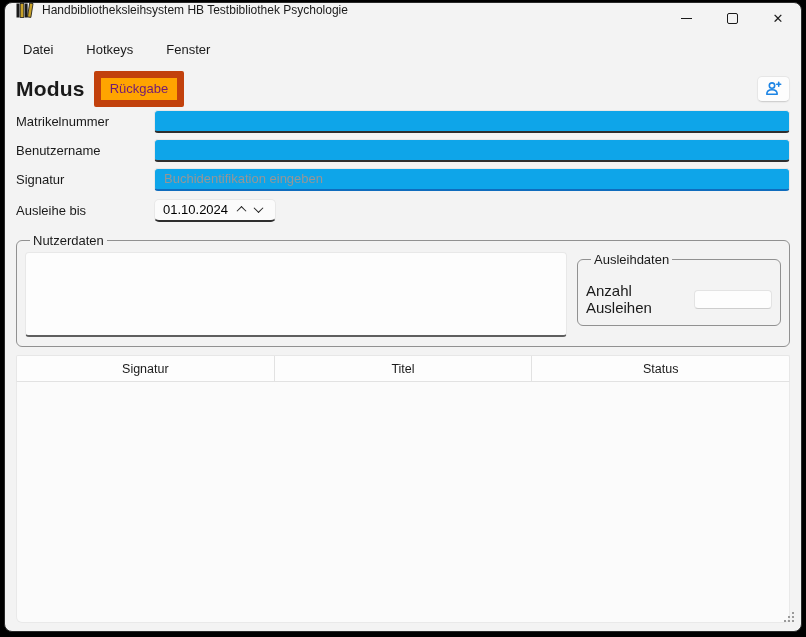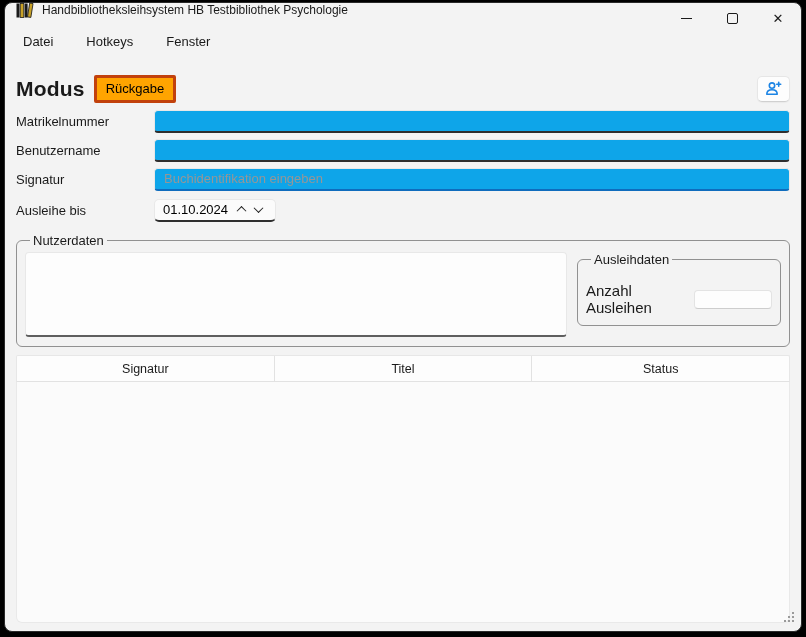--- a/index.html
+++ b/index.html
@@ -11,29 +11,29 @@
   .titlebar{height:31px;display:flex;align-items:flex-start;padding-left:11px;}
   .app-icon{width:18px;height:15px;display:inline-flex;flex:0 0 auto;}
   .title-text{margin-left:8px;font-size:12px;white-space:nowrap;}
   .controls{margin-left:auto;display:flex;height:100%;}
   .ctrl{width:46px;height:100%;display:flex;align-items:center;justify-content:center;cursor:default;}
   .glyph-min{display:block;width:11px;height:1.3px;background:#1a1a1a;}
   .glyph-max{display:block;width:9px;height:9px;border:1.2px solid #1a1a1a;border-radius:2px;}
   .glyph-close{font-size:13px;line-height:1;}
 
   
-  .menubar{height:30px;display:flex;gap:33px;padding:0 18px;font-size:13px;}
+  .menubar{height:30px;display:flex;align-items:center;gap:33px;padding:0 18px;font-size:13px;}
   .menu-item{cursor:default;}
 
   .content{padding:0 11px;}
 
   
   .mode-row{display:flex;align-items:center;margin-top:9px;height:31px;}
   .mode-title{font-size:21px;font-weight:bold;letter-spacing:.2px;}
-  .badge{margin-left:9px;background:#FFA400;border:3px solid #c2410c;color:#000000;font-size:13px;padding:3px 9px 4px;border-radius:2px;}
+  .badge{margin-left:9px;background:#FFA400;border:7px solid #c2410c;color:#701a75;font-size:13px;padding:3px 9px 4px;border-radius:2px;}
   .adduser-btn{margin-left:auto;width:31px;height:24px;background:#fdfdfd;border:1px solid #e6e6e6;border-bottom-color:#d0d0d0;border-radius:5px;display:flex;align-items:center;justify-content:center;box-shadow:0 1px 1px rgba(0,0,0,.04);}
 
   
   .form{margin-top:6px;}
   .frow{display:flex;align-items:center;height:22px;margin-bottom:7px;}
   .frow .flabel{width:138px;font-size:13px;flex:0 0 auto;}
   .tb{flex:1;height:20px;background:#0ea5e9;border:1px solid #e8e8e8;border-bottom:2px solid #2e2e2e;border-radius:4px;font-size:13px;padding:0 9px;font-family:inherit;color:#1a1a1a;outline:none;min-width:0;}
   .tb::placeholder{color:#969696;}
   .tb.focused{border-bottom:2px solid #0F6CBD;}
   .spinner{width:104px;height:20px;background:#fbfbfb;border:1px solid #e8e8e8;border-bottom:2px solid #2e2e2e;border-radius:5px;display:flex;align-items:center;padding:0 8px;}

